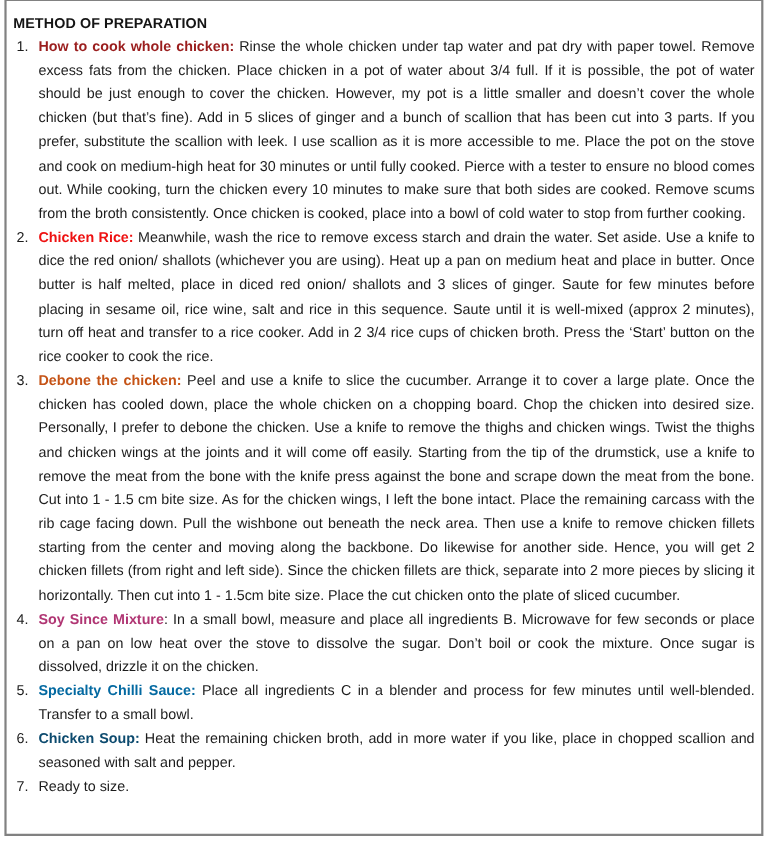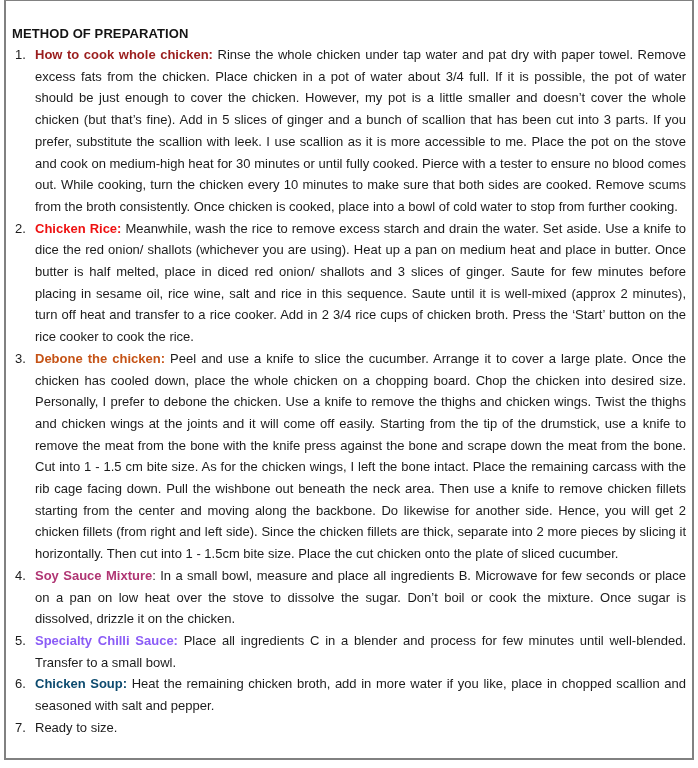--- a/index.html
+++ b/index.html
@@ -10,21 +10,21 @@
     height: 768px;
     overflow: hidden;
     font-family: "Liberation Sans", "DejaVu Sans", sans-serif;
   }
   .doc {
     box-sizing: border-box;
     margin: 0 4px;
     height: 760px;
     border: 2px solid #818181;
     border-top-width: 1px;
-    padding: 22px 6px 4px 6px;
+    padding: 9px 6px 4px 6px;
     overflow: hidden;
     background: #ffffff;
   }
   .title {
     font-size: 13px;
     font-weight: bold;
     color: #141414;
     line-height: 21px;
     letter-spacing: 0.1px;
   }
@@ -71,26 +71,26 @@
       <p class="text"><strong class="heading" style="color: rgb(238, 17, 17);">Chicken Rice:</strong><span> Meanwhile, wash the rice to remove excess starch and drain the water. Set aside. Use a knife to dice the red onion/ shallots (whichever you are using). Heat up a pan on medium heat and place in butter. Once butter is half melted, place in diced red onion/ shallots and 3 slices of ginger. Saute for few minutes before placing in sesame oil, rice wine, salt and rice in this sequence. Saute until it is well-mixed (approx 2 minutes), turn off heat and transfer to a rice cooker. Add in 2 3/4 rice cups of chicken broth. Press the ‘Start’ button on the rice cooker to cook the rice.</span></p>
     </li>
 
     <li class="step">
       <span class="num">3.</span>
       <p class="text"><strong class="heading" style="color: rgb(197, 83, 22);">Debone the chicken:</strong><span> Peel and use a knife to slice the cucumber. Arrange it to cover a large plate. Once the chicken has cooled down, place the whole chicken on a chopping board. Chop the chicken into desired size. Personally, I prefer to debone the chicken. Use a knife to remove the thighs and chicken wings. Twist the thighs and chicken wings at the joints and it will come off easily. Starting from the tip of the drumstick, use a knife to remove the meat from the bone with the knife press against the bone and scrape down the meat from the bone. Cut into 1 - 1.5 cm bite size. As for the chicken wings, I left the bone intact. Place the remaining carcass with the rib cage facing down. Pull the wishbone out beneath the neck area. Then use a knife to remove chicken fillets starting from the center and moving along the backbone. Do likewise for another side. Hence, you will get 2 chicken fillets (from right and left side). Since the chicken fillets are thick, separate into 2 more pieces by slicing it horizontally. Then cut into 1 - 1.5cm bite size. Place the cut chicken onto the plate of sliced cucumber.</span></p>
     </li>
 
     <li class="step">
       <span class="num">4.</span>
-      <p class="text"><strong class="heading" style="color: rgb(176, 53, 115);">Soy Sauce Mixture</strong><span>: In a small bowl, measure and place all ingredients B. Microwave for few seconds or place on a pan on low heat over the stove to dissolve the sugar. Don’t boil or cook the mixture. Once sugar is dissolved, drizzle it on the chicken.</span></p>
+      <p class="text"><strong class="heading" style="color: rgb(176, 53, 115);">Soy Since Mixture</strong><span>: In a small bowl, measure and place all ingredients B. Microwave for few seconds or place on a pan on low heat over the stove to dissolve the sugar. Don’t boil or cook the mixture. Once sugar is dissolved, drizzle it on the chicken.</span></p>
     </li>
 
     <li class="step">
       <span class="num">5.</span>
-      <p class="text"><strong class="heading" style="color: #8b5cf6;">Specialty Chilli Sauce:</strong><span> Place all ingredients C in a blender and process for few minutes until well-blended. Transfer to a small bowl.</span></p>
+      <p class="text"><strong class="heading" style="color: #0369a1;">Specialty Chilli Sauce:</strong><span> Place all ingredients C in a blender and process for few minutes until well-blended. Transfer to a small bowl.</span></p>
     </li>
 
     <li class="step">
       <span class="num">6.</span>
       <p class="text"><strong class="heading" style="color: #0c4a6e;">Chicken Soup:</strong><span> Heat the remaining chicken broth, add in more water if you like, place in chopped scallion and seasoned with salt and pepper.</span></p>
     </li>
 
     <li class="step">
       <span class="num">7.</span>
       <p class="text"><strong class="heading"></strong><span>Ready to size.</span></p>

